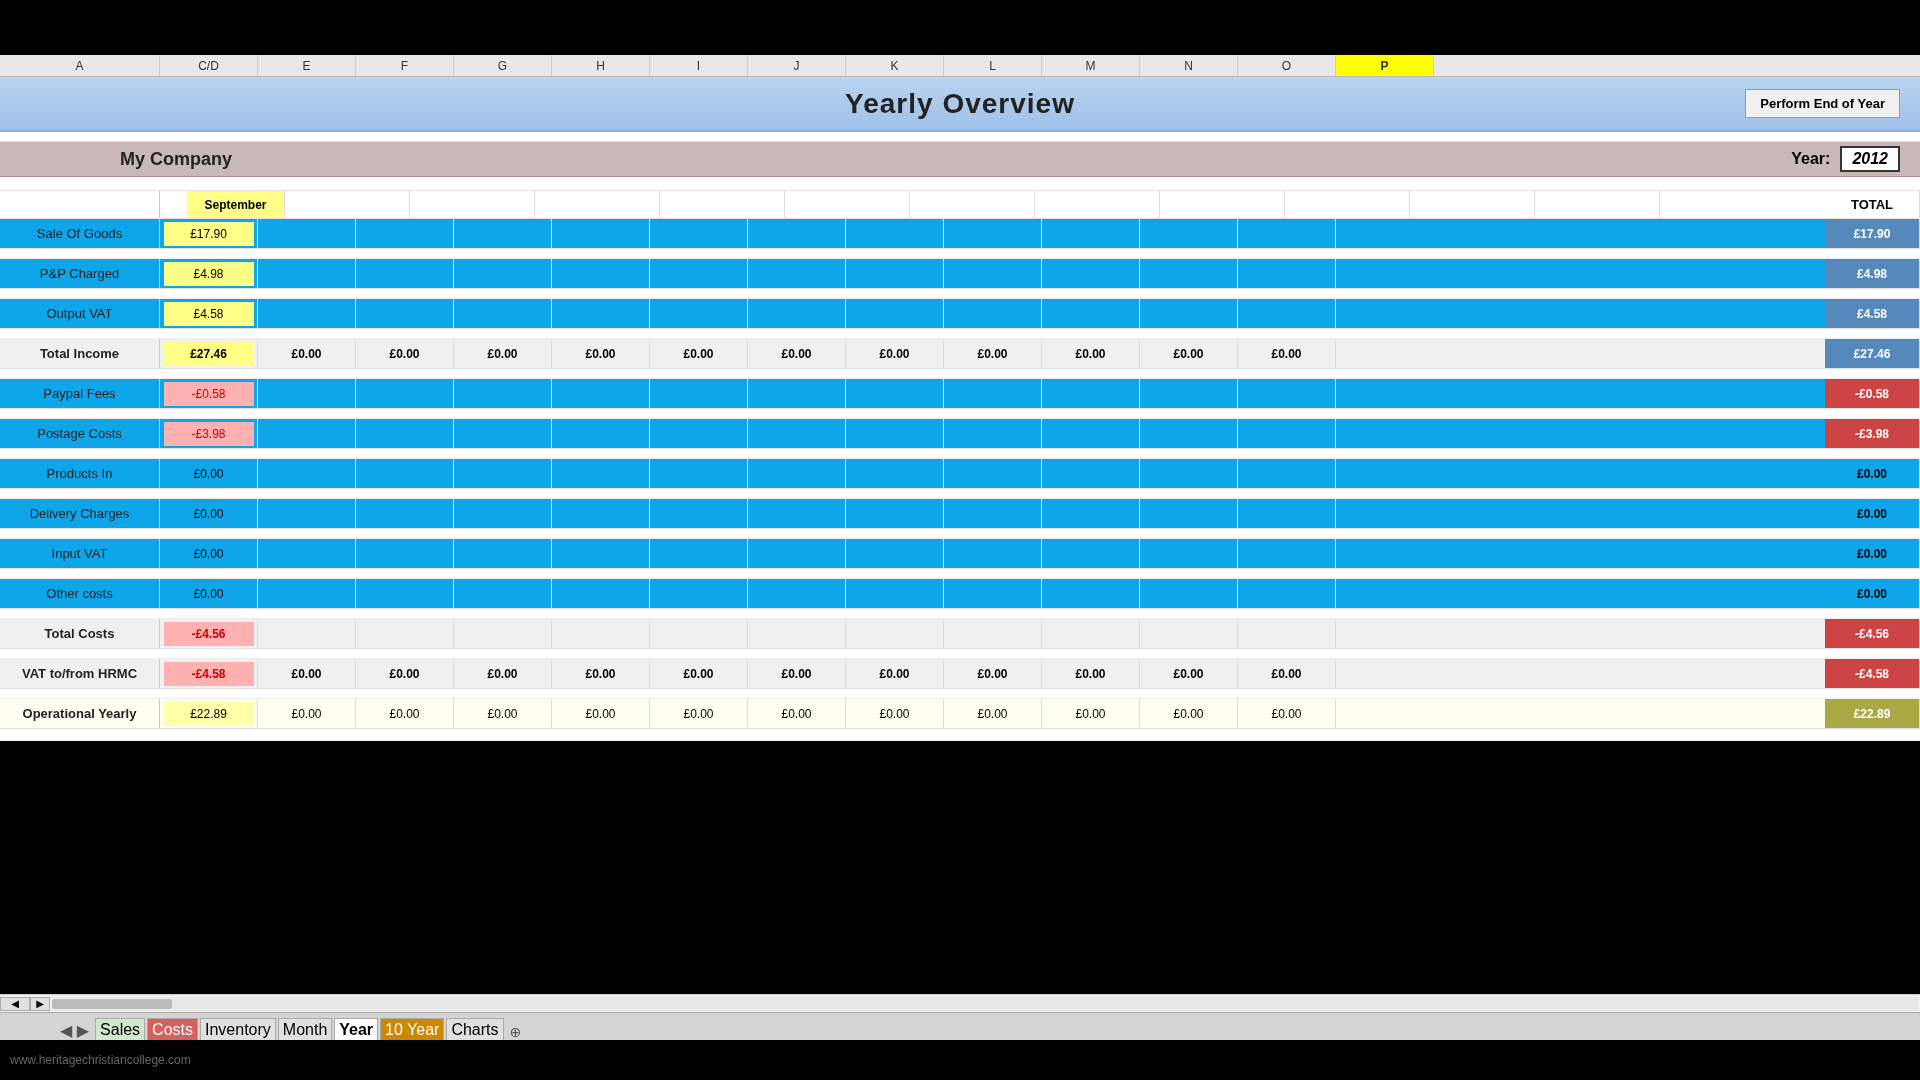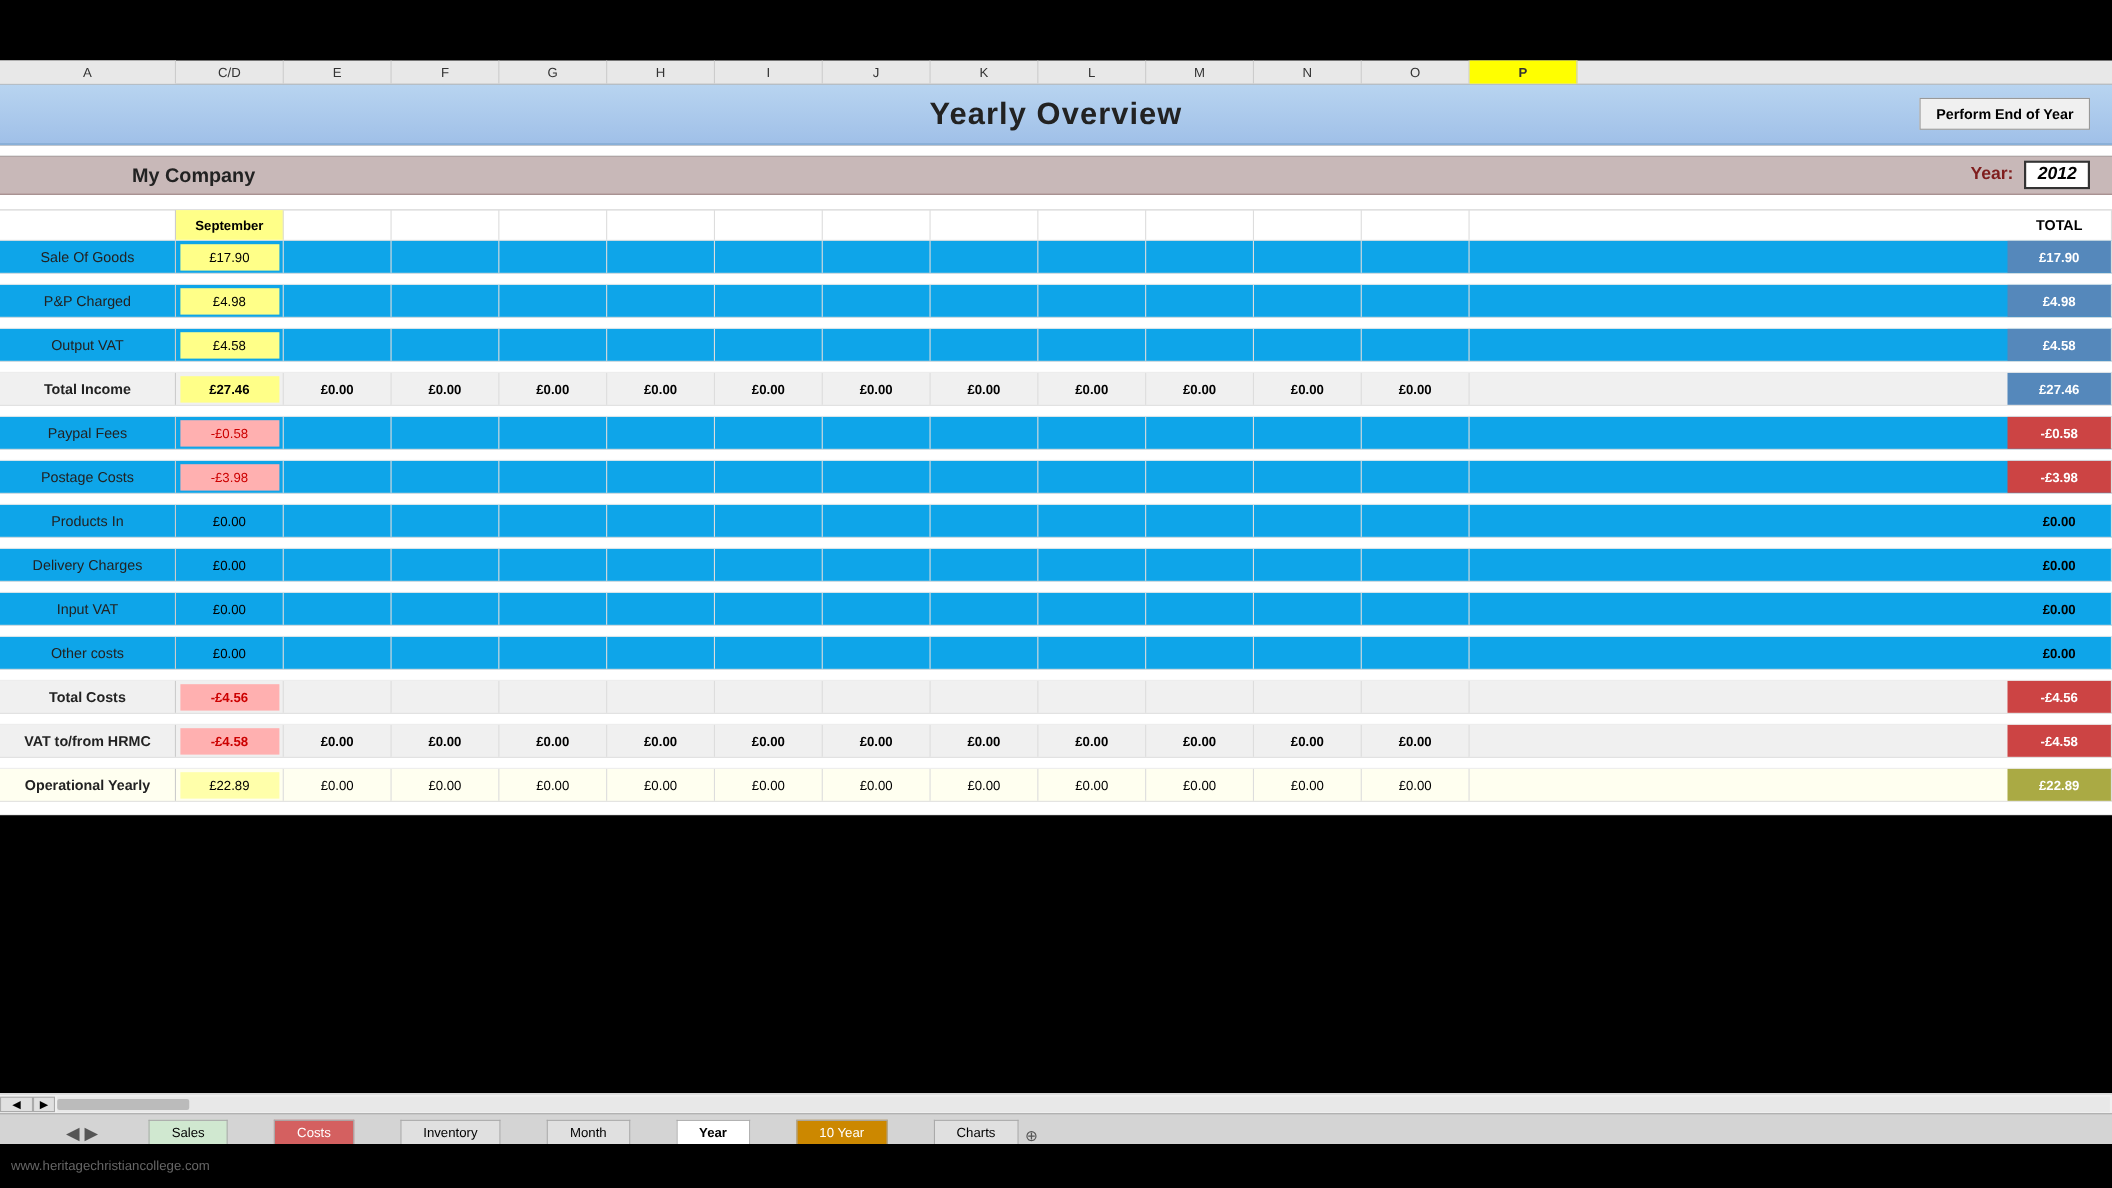--- a/index.html
+++ b/index.html
@@ -73,21 +73,21 @@
     .year-section {
       position: absolute;
       right: 20px;
       display: flex;
       align-items: center;
       gap: 10px;
     }
     .year-label {
       font-size: 16px;
       font-weight: bold;
-      color: #7f1d1d;
+      color: #000000;
     }
     .year-value {
       background: #fff;
       border: 2px solid #333;
       padding: 2px 10px;
       font-size: 16px;
       font-weight: bold;
       font-style: italic;
     }
     .data-row {
@@ -163,30 +163,29 @@
       right: 0;
       height: 28px;
       background: #d4d4d4;
       display: flex;
       align-items: flex-end;
       padding-left: 60px;
       gap: 2px;
       border-top: 1px solid #aaa;
     }
     .tab {
-      padding: 3px 20px;
-      font-size: 12px;
+      padding: 3px 4px;
+      font-size: 16px;
       cursor: pointer;
       border: 1px solid #aaa;
       border-bottom: none;
       background: #e8e8e8;
       height: 22px;
       display: flex;
       align-items: center;
-      margin-left: 40px;
     }
     .tab.costs-tab {
       background: #d46060;
       color: #fff;
     }
     .tab.year-tab {
       background: #fff;
       font-weight: bold;
     }
     .tab.ten-year-tab {
@@ -256,21 +255,21 @@
 <div class="company-row">
   <span class="company-name">My Company</span>
   <div class="year-section">
     <span class="year-label">Year:</span>
     <span class="year-value">2012</span>
   </div>
 </div>
 
 <div style="height:14px; background:#fff; border-bottom:1px solid #e0e0e0;"></div>
 
-<div class="data-row" style="background:#fff; height:28px;">
+<div class="data-row" style="background:#fff; height:28px;gap:27px;">
   <div class="cell label-cell"></div>
   <div class="cell sep-cell" style="background:#ffff88; font-weight:bold;">September</div>
   <div class="cell month-cell"></div>
   <div class="cell month-cell"></div>
   <div class="cell month-cell"></div>
   <div class="cell month-cell"></div>
   <div class="cell month-cell"></div>
   <div class="cell month-cell"></div>
   <div class="cell month-cell"></div>
   <div class="cell month-cell"></div>

